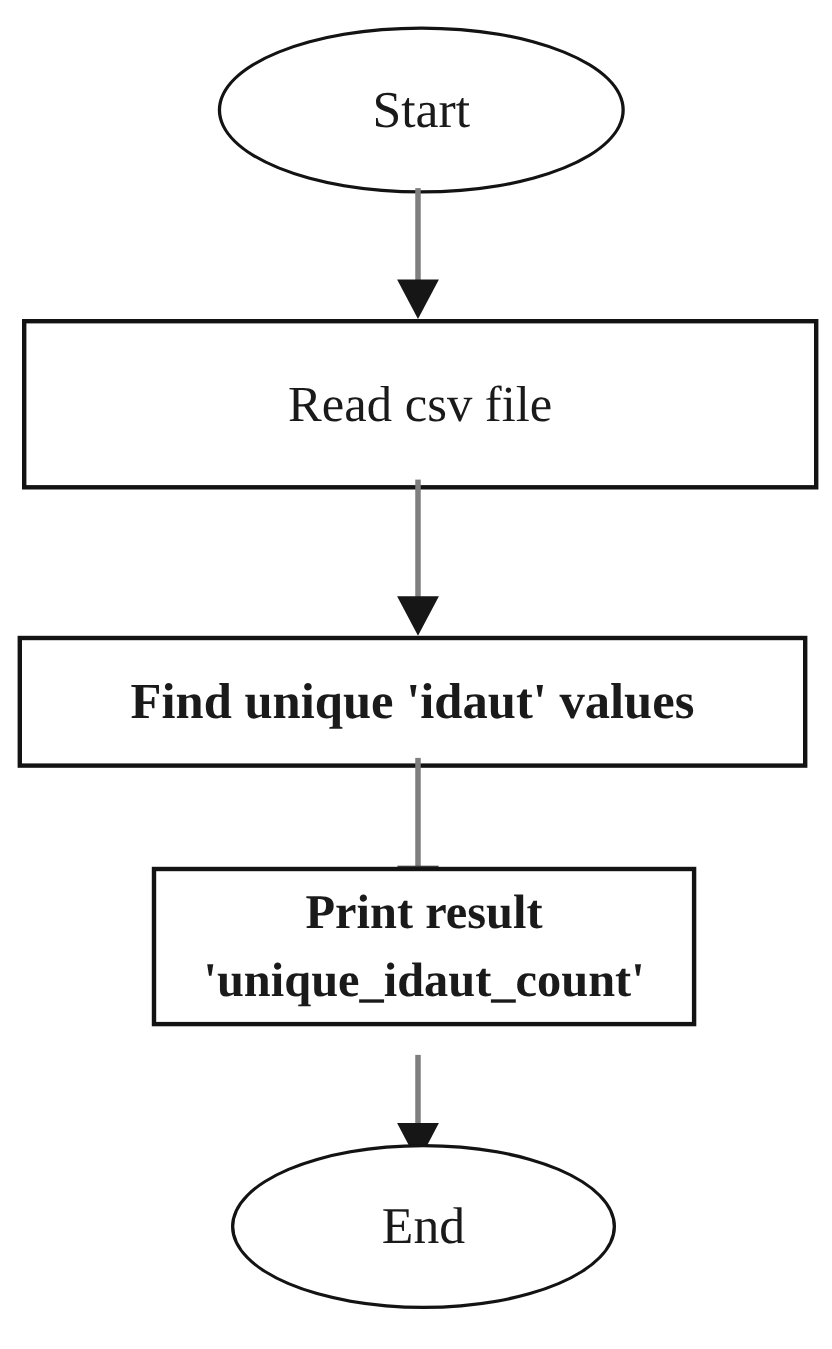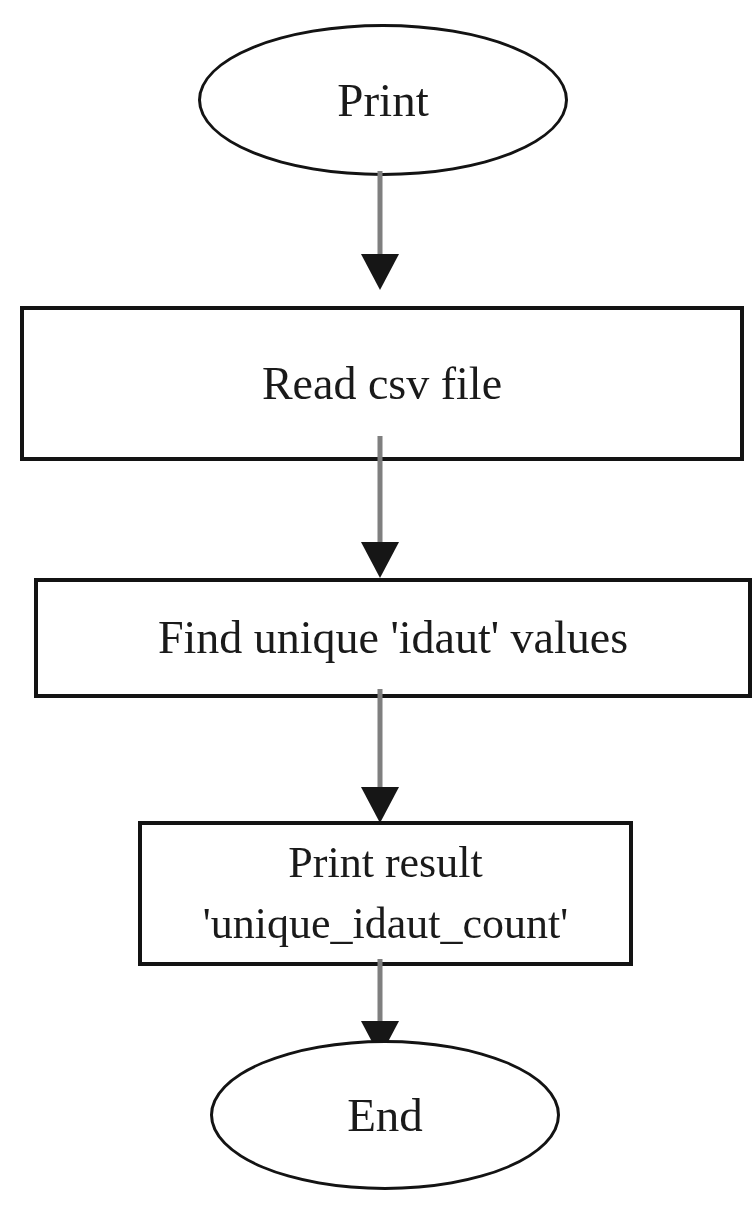--- a/index.html
+++ b/index.html
@@ -29,25 +29,25 @@
     font-size: 46px;
   }
   .node-label {
     white-space: pre-line;
     line-height: 1.38;
     padding: 0 6px;
   }
   
   #node-start { left: 198px; top: 24px;  width: 364px; height: 146px; }
   
-  #node-read  { left: 20px;  top: 306px; width: 716px; height: 147px; }
+  #node-read  { left: 20px;  top: 290px; width: 716px; height: 147px; }
   
-  #node-find  { left: 34px;  top: 578px; width: 710px; height: 112px; }
+  #node-find  { left: 16px;  top: 578px; width: 710px; height: 112px; font-weight: bold; }
   
-  #node-print { left: 138px; top: 821px; width: 487px; height: 137px; font-size: 44px; }
+  #node-print { left: 138px; top: 788px; width: 487px; height: 137px; font-size: 44px; font-weight: bold; }
   
   #node-end   { left: 210px; top: 1040px; width: 344px; height: 144px; }
 
   .arrow {
     position: absolute;
     left: 361px;          
     width: 38px;
   }
   .arrow-line {
     position: absolute;
@@ -72,21 +72,21 @@
   #arrow-2 { top: 436px; height: 142px; }
   #arrow-3 { top: 689px; height: 134px; }
   #arrow-4 { top: 959px; height: 98px;  }
 </style>
 </head>
 <body>
 
 <div>
 
   <div id="node-start" class="node terminator">
-    <span class="node-label">Print</span>
+    <span class="node-label">Start</span>
   </div>
 
   <div id="arrow-1" class="arrow">
     <div class="arrow-line"></div>
     <div class="arrow-head"></div>
   </div>
 
   <div id="node-read" class="node process">
     <span class="node-label">Read csv file</span>
   </div>

